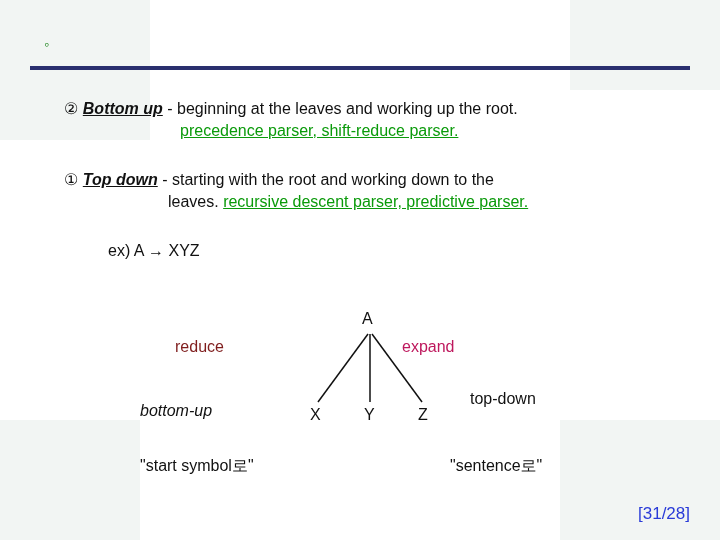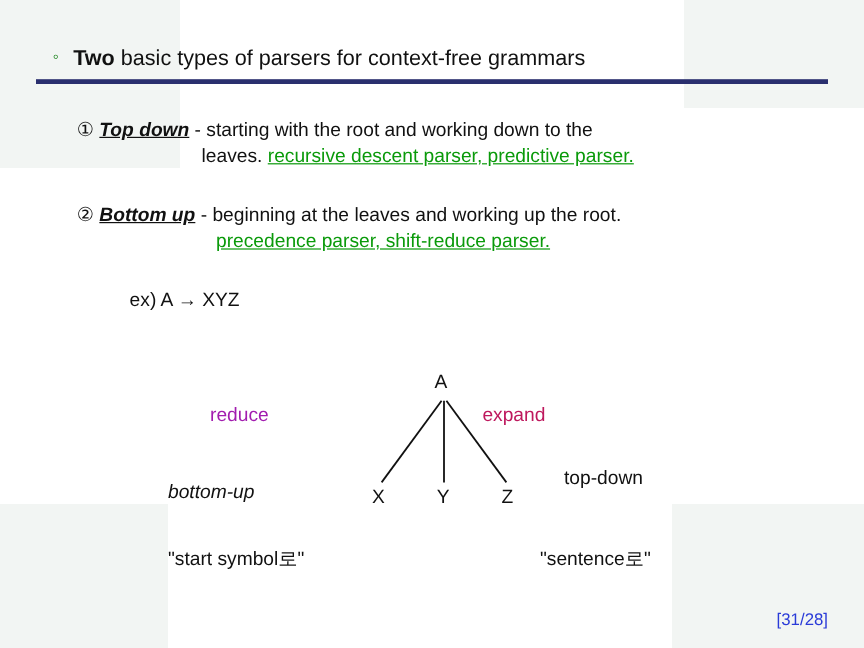--- a/index.html
+++ b/index.html
@@ -77,75 +77,72 @@
   .ex { margin-left: 44px; margin-top: 8px; }
 
   .diagram {
     position: absolute;
     left: 120px;
     top: 310px;
     width: 480px;
     height: 200px;
   }
   .lbl { position: absolute; font-size: 16px; color: #111; }
-  .red  { color: #a21caf; }
+  .red  { color: #7f1d1d; }
   .green2 { color: #be185d; }
 
   .tree-svg {
     position: absolute;
     left: 160px;
     top: 10px;
     width: 180px;
     height: 100px;
   }
 
   .pagenum {
     position: absolute;
     right: 30px;
     bottom: 16px;
-    font-size: 14px;
+    font-size: 17px;
     color: #2a3bd8;
   }
 </style>
 </head>
 <body>
 
 <div class="bg-pattern bg-topleft"></div>
 <div class="bg-pattern bg-topright"></div>
 <div class="bg-pattern bg-bottomleft"></div>
 <div class="bg-pattern bg-bottomright"></div>
 
 <div class="slide">
 
   <div class="heading-row">
     <span class="heading-bullet">◦</span>
-    <span class="heading-text">
-      <b>Two</b><span> basic types of parsers for context-free grammars</span>
-    </span>
   </div>
 
   <div class="hr"></div>
 
   <div class="body">
 
     <div class="para">
+      <span class="num">②</span>
+      <span> </span>
+      <span class="title">Bottom up</span><span> - </span><span>beginning at the leaves and working up the root.</span>
+      <div class="indent2">
+        <span class="green">precedence parser, shift-reduce parser.</span>
+      </div>
+    </div>
+
+    <div class="para">
       <span class="num">①</span>
       <span> </span>
       <span class="title">Top down</span><span> - </span><span>starting with the root  and  working down to the</span>
       <div class="indent">
         <span>leaves. </span><span class="green">recursive descent parser, predictive parser.</span>
-      </div>
-    </div>
-
-    <div class="para">
-      <span class="num">②</span>
-      <span> </span>
-      <span class="title">Bottom up</span><span> - </span><span>beginning at the leaves and working up the root.</span>
-      <div class="indent2">
-        <span class="green">precedence parser, shift-reduce parser.</span>
       </div>
     </div>
 
     <div class="ex">ex)  A → XYZ</div>
 
   </div>
 
   <div class="diagram">
 
     <span class="lbl" style="left:242px; top:0px;">A</span>

